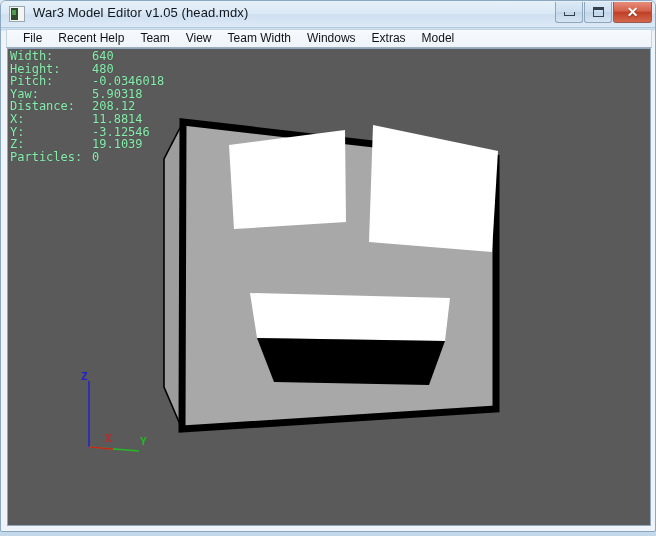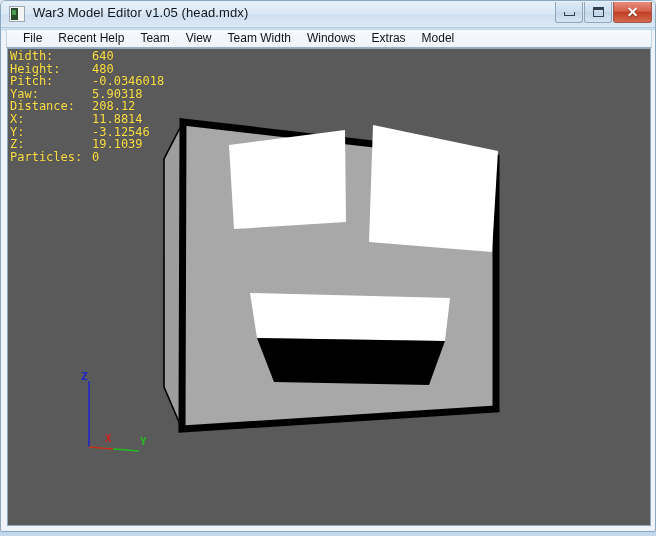--- a/index.html
+++ b/index.html
@@ -178,21 +178,21 @@
   }
 
   
   #hud {
     position: absolute;
     left: 2px;
     top: 1px;
     font-family: "DejaVu Sans Mono", "Liberation Mono", monospace;
     font-size: 12px;
     line-height: 12.6px;
-    color: #fde047;
+    color: #86efac;
     white-space: pre;
     letter-spacing: 0px;
     text-shadow: 0 0 1px rgba(0,0,0,0.35);
   }
   .hud-row { display: block; height: 12.6px; }
   .hud-label {
     display: inline-block;
     width: 82px;
   }
   .hud-value { display: inline-block; }

